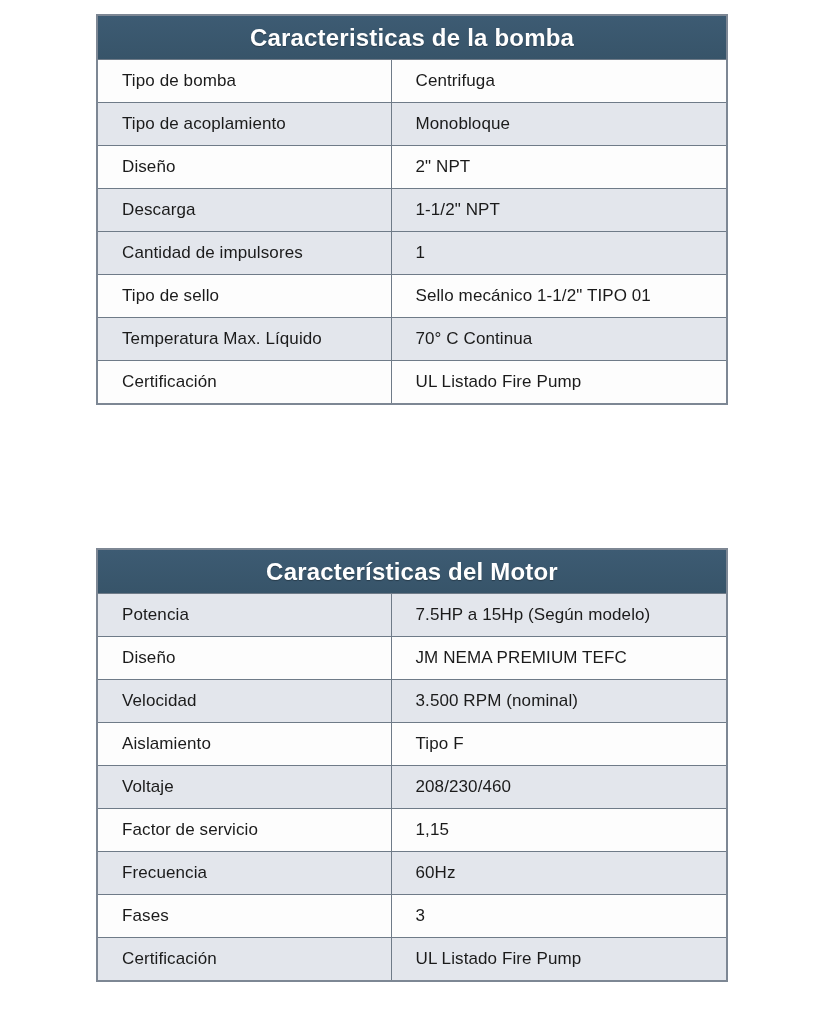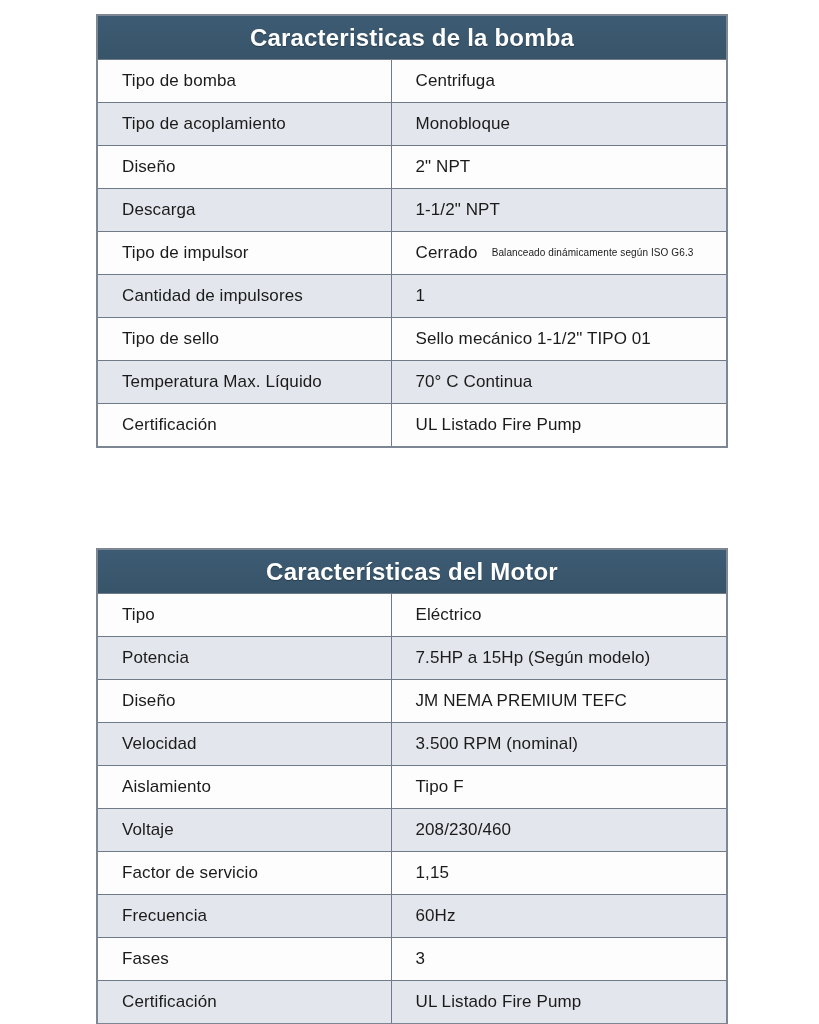--- a/index.html
+++ b/index.html
@@ -113,29 +113,20 @@
           <td class="cell-value">Monobloque</td>
         </tr>
         <tr class="row-odd">
           <td class="cell-label">Diseño</td>
           <td class="cell-value">2" NPT</td>
         </tr>
         <tr class="row-even">
           <td class="cell-label">Descarga</td>
           <td class="cell-value">1-1/2" NPT</td>
         </tr>
-        <tr class="row-odd">
-          <td class="cell-label">Tipo de impulsor</td>
-          <td class="cell-value">
-            <div class="value-wrap">
-              <span class="value-main">Cerrado</span>
-              <span class="value-note">Balanceado dinámicamente según ISO G6.3</span>
-            </div>
-          </td>
-        </tr>
         <tr class="row-even">
           <td class="cell-label">Cantidad de impulsores</td>
           <td class="cell-value">1</td>
         </tr>
         <tr class="row-odd">
           <td class="cell-label">Tipo de sello</td>
           <td class="cell-value">Sello mecánico 1-1/2" TIPO 01</td>
         </tr>
         <tr class="row-even">
           <td class="cell-label">Temperatura Max. Líquido</td>
@@ -152,24 +143,20 @@
     <colgroup>
       <col class="col-label">
       <col class="col-value">
     </colgroup>
     <thead>
       <tr>
         <td class="hdr-cell" colspan="2">Características del Motor</td>
       </tr>
     </thead>
     <tbody>
-        <tr class="row-odd">
-          <td class="cell-label">Tipo</td>
-          <td class="cell-value">Eléctrico</td>
-        </tr>
         <tr class="row-even">
           <td class="cell-label">Potencia</td>
           <td class="cell-value">7.5HP a 15Hp (Según modelo)</td>
         </tr>
         <tr class="row-odd">
           <td class="cell-label">Diseño</td>
           <td class="cell-value">JM NEMA PREMIUM  TEFC</td>
         </tr>
         <tr class="row-even">
           <td class="cell-label">Velocidad</td>

